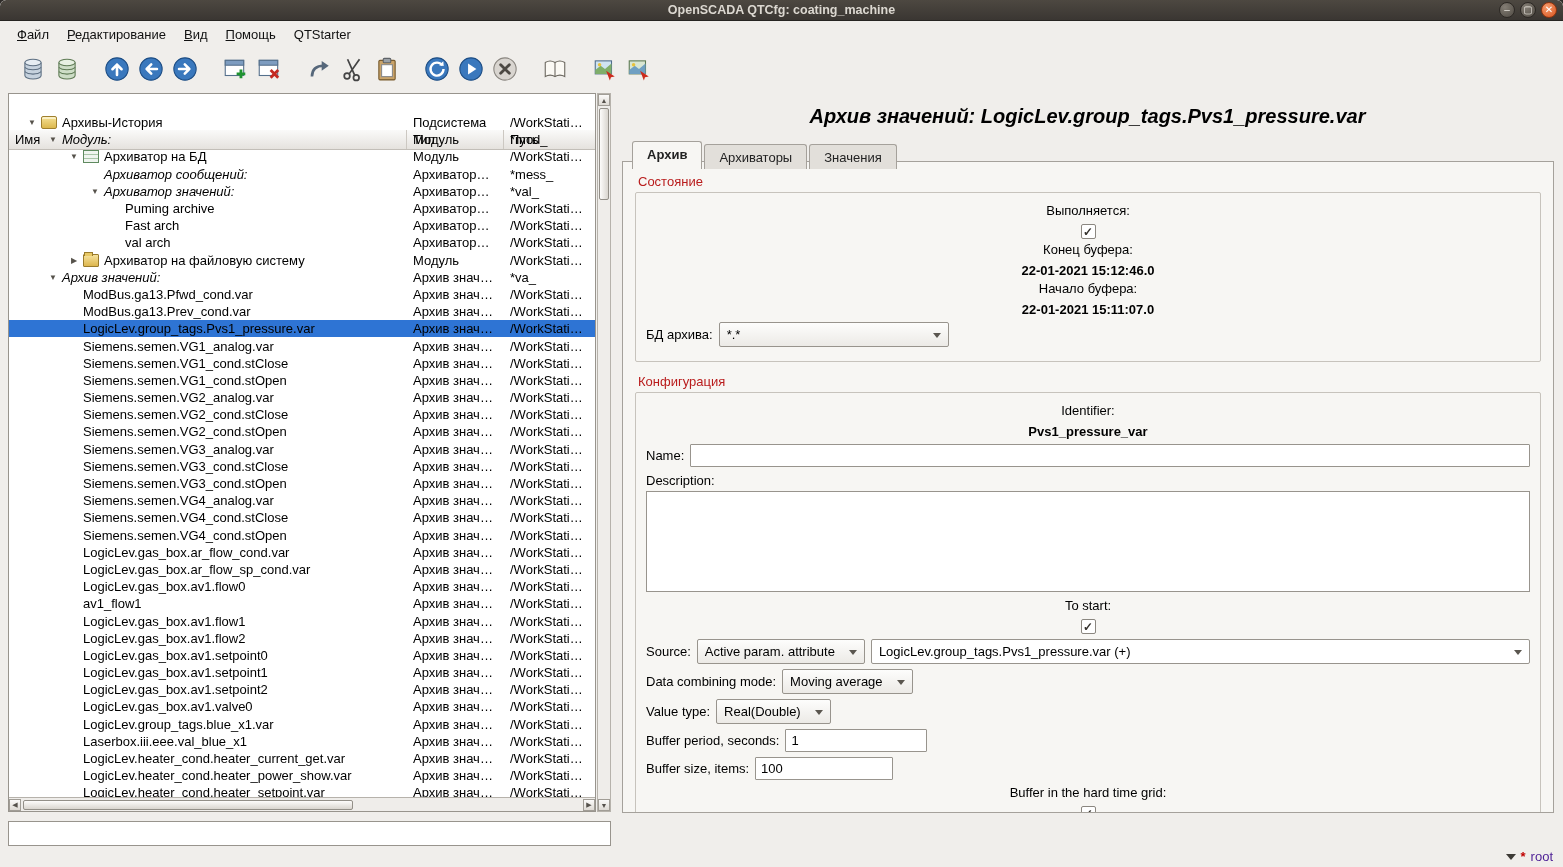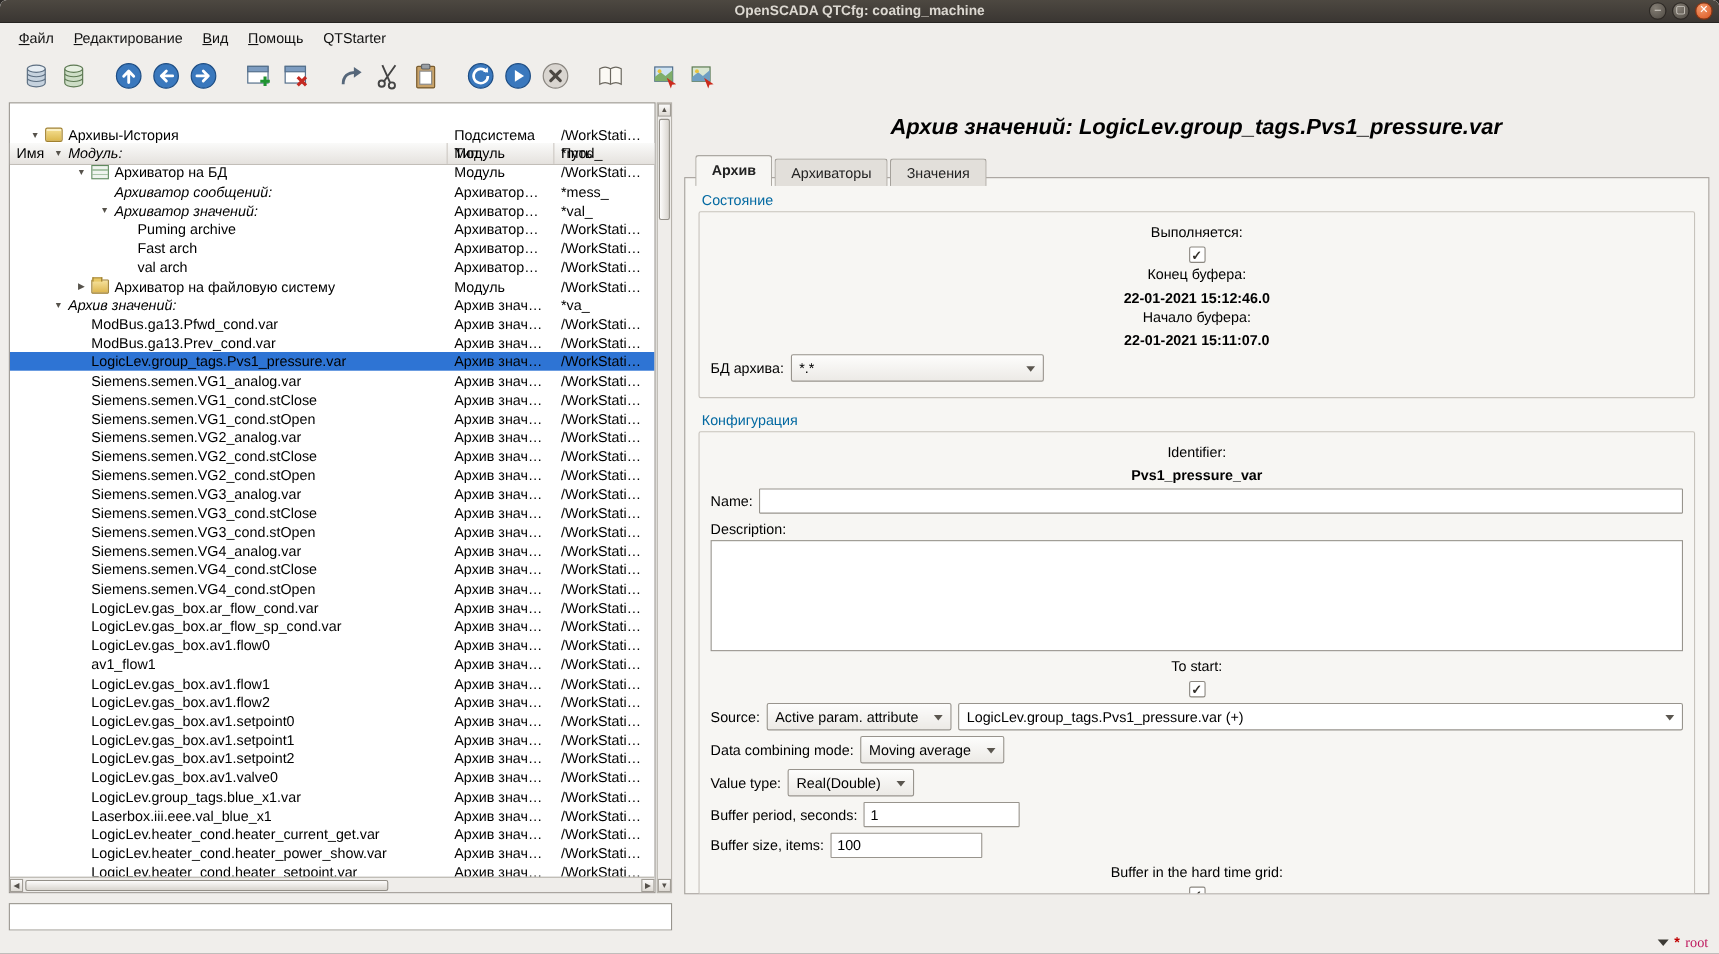--- a/index.html
+++ b/index.html
@@ -63,21 +63,21 @@
   .quick-edit { position:absolute; left:8px; top:821px; width:603px; height:25px; border:1px solid #98948d; background:#fff; padding:0 5px; font:13px "Liberation Sans",sans-serif; }
 
   
   .right-panel { position:absolute; left:620px; top:93px; width:935px; height:720px; }
   .panel-title { text-align:center; font-weight:bold; font-style:italic; font-size:20px; margin-top:12px; }
   .tabbar { display:flex; margin:13px 0 0 12px; position:relative; z-index:2; }
   .tab { padding:5px 14px 4px; border:1px solid #a5a19b; border-bottom:none; border-radius:3px 3px 0 0; background:#e2dfda; margin-right:2px; color:#222; height:25px; margin-top:3px; }
   .tab.active { background:#f7f6f3; height:28px; margin-top:0; margin-bottom:-1px; font-weight:bold; }
   .pane { position:absolute; left:2px; right:1px; top:68px; bottom:0; border:1px solid #a5a19b; background:#f7f6f3; padding:10px 12px; overflow:hidden; z-index:1; }
 
-  .legend { margin:2px 0 3px 3px; color:#0369a1; }
+  .legend { margin:2px 0 3px 3px; color:#b91c1c; }
   .groupbox { border:1px solid #c7c3bc; border-radius:2px; padding:7px 10px 9px; background:#f7f6f3; }
   .frow { display:flex; align-items:center; margin:5px 0; gap:6px; }
   .frow.tight { margin:3px 0;flex-direction:column; }
   .bold { font-weight:bold; }
 
   .cb { flex:none; width:15px; height:15px; border:1px solid #8b8780; border-radius:2px; background:#fff; display:inline-flex; align-items:center; justify-content:center; }
   .cb.checked::after { content:"✓"; font-size:12px; font-weight:bold; color:#35322d; line-height:1; }
 
   .combo { display:inline-flex; align-items:center; height:25px; border:1px solid #98948d; border-radius:2px; background:linear-gradient(#fdfdfc,#eceae6); padding:0 7px; }
   .combo .combo-arrow { width:0; height:0; border:4px solid transparent; border-top:5px solid #5a564f; margin-left:14px; margin-top:5px; }
@@ -85,21 +85,21 @@
   .combo.grow .combo-arrow { margin-left:auto; }
 
   .text-input { height:23px; border:1px solid #98948d; border-radius:1px; background:#fff; padding:0 5px; font:13px "Liberation Sans",sans-serif; }
   .grow { flex:1; }
   .desc { display:block; width:100%; height:101px; border:1px solid #98948d; background:#fff; resize:none; margin:3px 0 6px; font:13px "Liberation Sans",sans-serif; }
 
   
   .statusbar { position:absolute; left:0; bottom:0; width:100%; height:21px; display:flex; align-items:center; justify-content:flex-end; padding-right:10px; gap:5px; background:#f0eeeb; }
   .status-tri { width:0; height:0; border:5px solid transparent; border-top:6px solid #3d3a35; margin-top:5px; }
   .status-mod { color:#c00000; font-weight:bold; }
-  .status-user { color:#be185d;font-family:Liberation Serif, serif; }
+  .status-user { color:#4c1d95; }
 </style>
 </head>
 <body>
 
 <div class="window">
 
   <div class="titlebar">
     <div class="title">OpenSCADA QTCfg: coating_machine</div>
     <div class="winbtns">
       <div class="wbtn">–</div>

